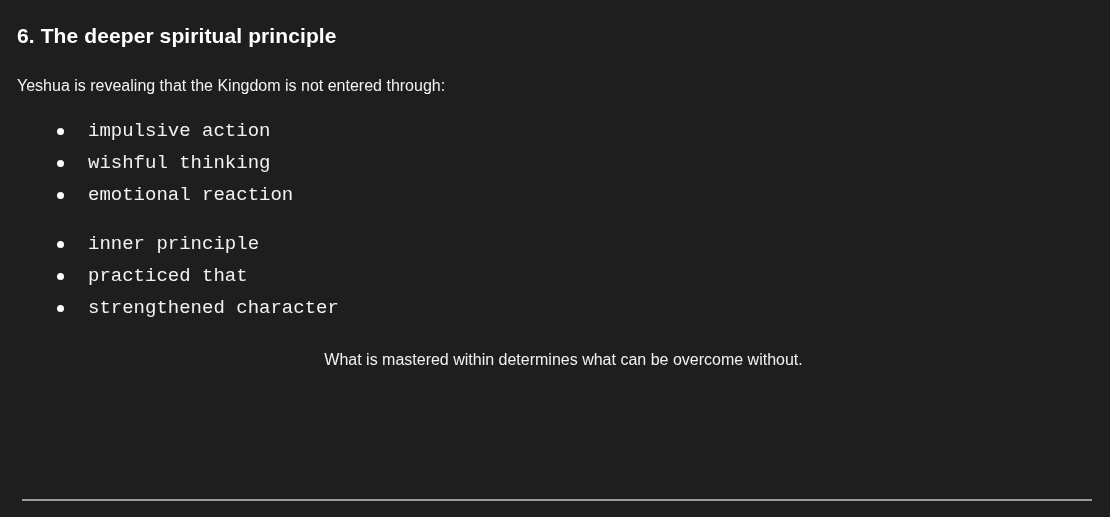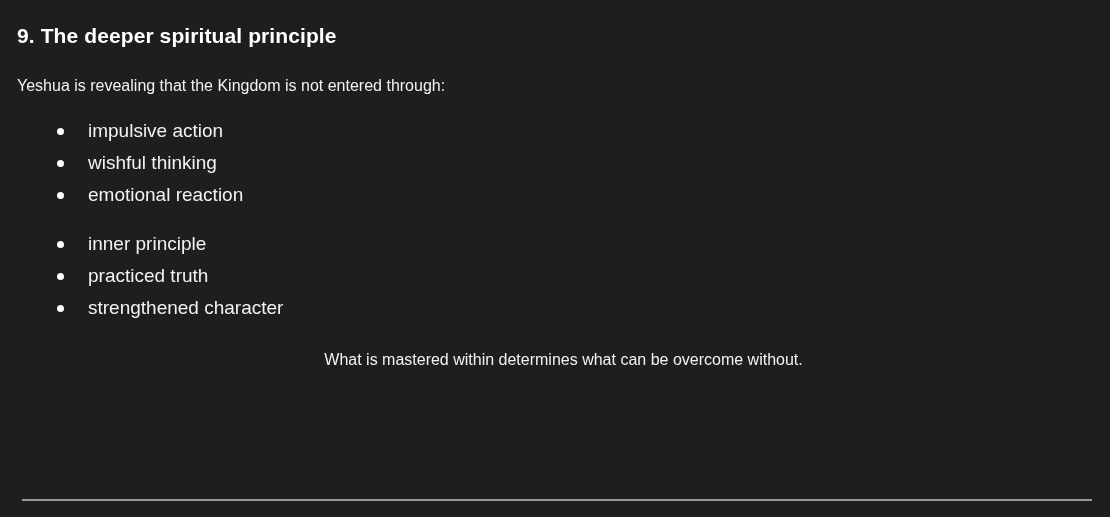--- a/index.html
+++ b/index.html
@@ -59,20 +59,21 @@
     padding-top: 17px;
   }
 
   .bullet-list li {
     position: relative;
     color: #f2f2f2;
     font-size: 19px;
     line-height: 32px;
     padding-left: 71px;
     font-weight: normal;
+    font-family: Liberation Mono, monospace;
   }
 
   .bullet-dot {
     position: absolute;
     left: 40px;
     top: 13px;
     width: 7px;
     height: 7px;
     border-radius: 50%;
     background: #ffffff;
@@ -87,21 +88,21 @@
     background: #9a9a9a;
   }
 </style>
 </head>
 <body>
 
 <div class="page">
 
   <div class="content">
 
-    <h2 class="section-heading">9. The deeper spiritual principle</h2>
+    <h2 class="section-heading">6. The deeper spiritual principle</h2>
 
     <p class="para para-lead-1">Yeshua is revealing that the Kingdom is not entered through:</p>
 
     <ul class="bullet-list">
       <li>
         <span class="bullet-dot"></span>
         <span>impulsive action</span>
       </li>
       <li>
         <span class="bullet-dot"></span>
@@ -114,21 +115,21 @@
     </ul>
 
 
     <ul class="bullet-list">
       <li>
         <span class="bullet-dot"></span>
         <span>inner principle</span>
       </li>
       <li>
         <span class="bullet-dot"></span>
-        <span>practiced truth</span>
+        <span>practiced that</span>
       </li>
       <li>
         <span class="bullet-dot"></span>
         <span>strengthened character</span>
       </li>
     </ul>
 
     <p class="para para-closing">What is mastered within determines what can be overcome without.</p>
 
   </div>

